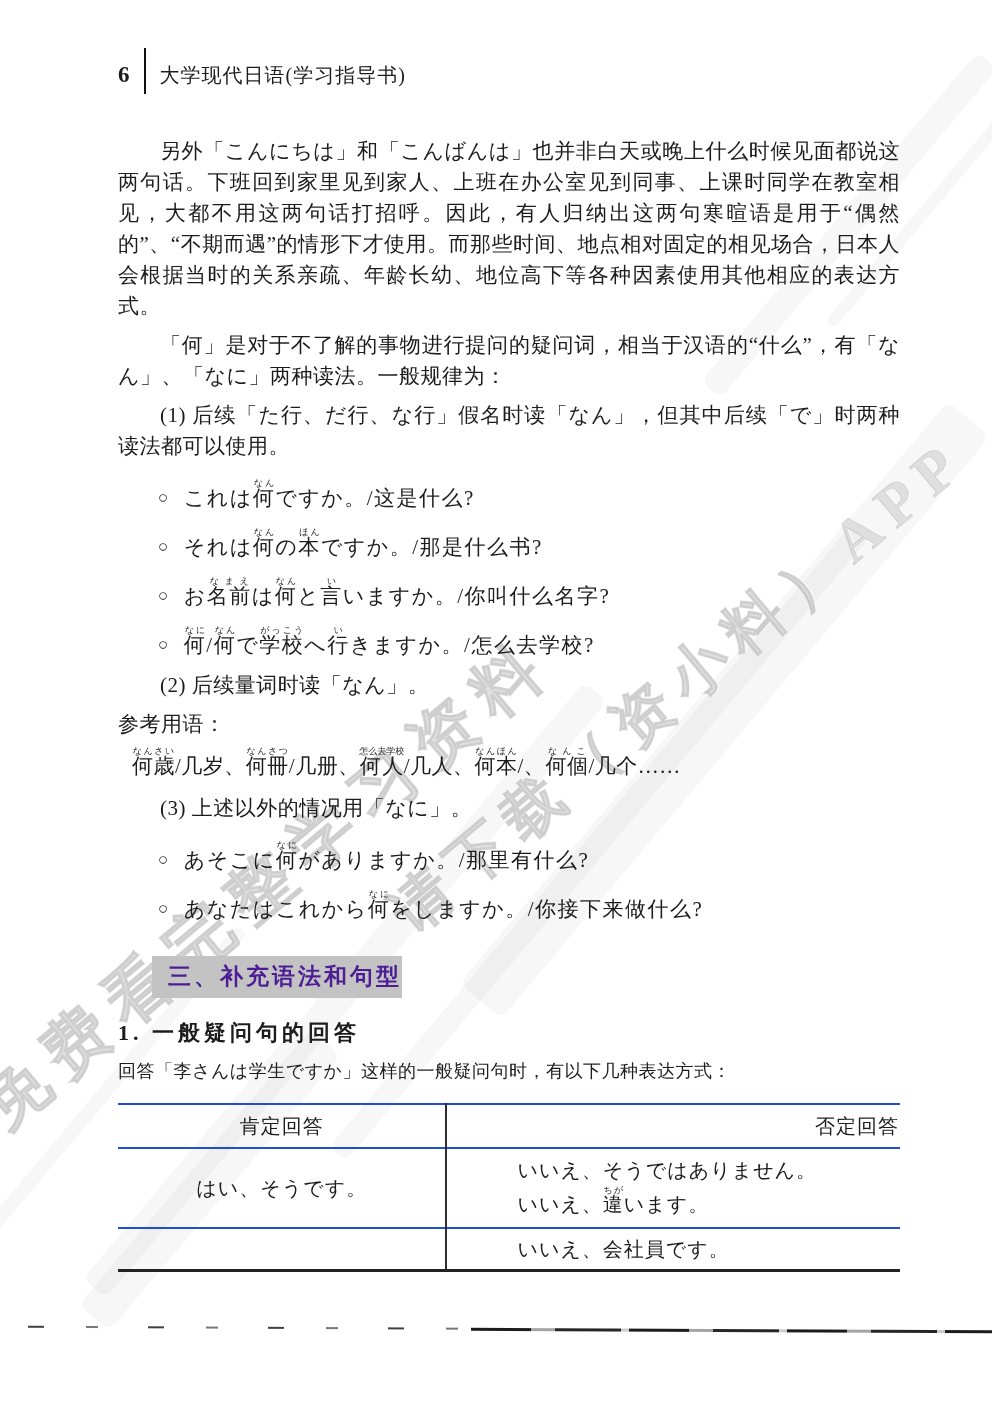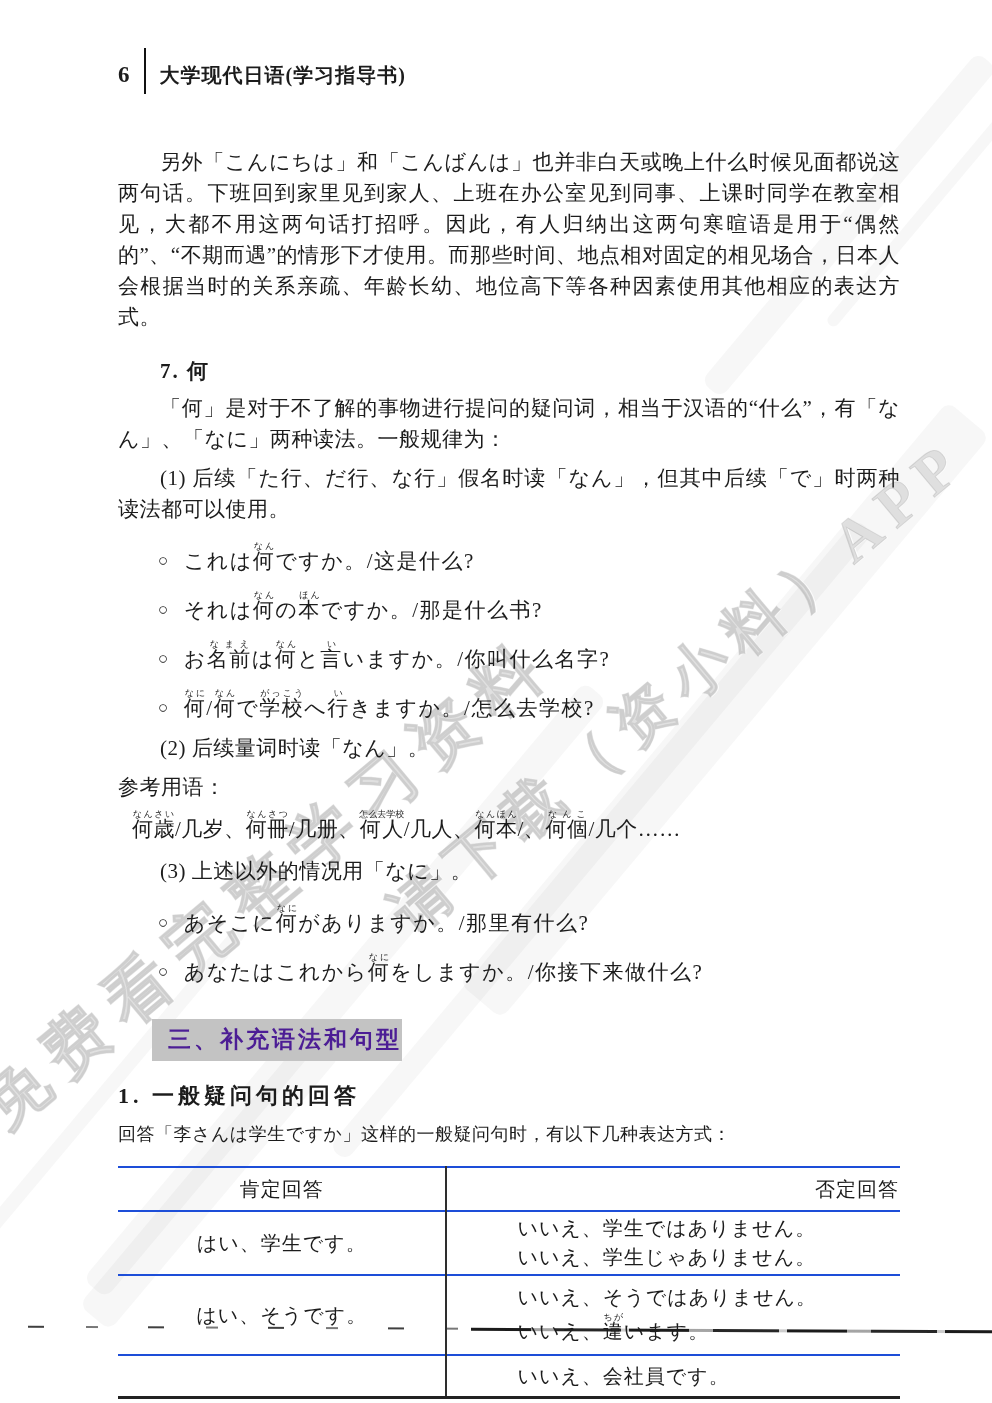--- a/index.html
+++ b/index.html
@@ -34,27 +34,27 @@
     pointer-events:none;
     z-index:0;
   }
   .watermark.wm1{left:-10px;top:1070px;font-size:66px;letter-spacing:14px;}
   .watermark.wm2{left:400px;top:880px;font-size:60px;letter-spacing:12px;}
   
   .content{position:relative;z-index:1;padding:56px 92px 0 118px;}
   .doc-header{display:flex;align-items:center;gap:14px;}
   .page-num{font-size:23px;font-weight:bold;}
   .header-rule{width:2px;height:46px;background:#111;margin-top:-8px;}
-  .doc-title{font-size:20px;font-weight:bold;letter-spacing:1px;}
+  .doc-title{font-size:20px;font-weight:normal;letter-spacing:1px;}
   p{margin:0;}
   .para{
     font-size:21px;line-height:31px;text-align:justify;
     text-indent:2em;letter-spacing:0.5px;
   }
-  .intro{margin-top:53px;}
+  .intro{margin-top:42px;}
   .s7-heading{font-size:21px;font-weight:bold;margin-top:24px;text-indent:2em;letter-spacing:2px;}
   .mt8{margin-top:8px;}
   .example{
     font-size:21px;letter-spacing:1.5px;line-height:26px;
     margin:16px 0 0 40px;display:flex;align-items:flex-end;gap:14px;
   }
   .example .marker{font-size:17px;line-height:26px;}
   ruby rt{font-size:9px;letter-spacing:0;color:#222;transform:translateY(2px);}
   .rule-line{font-size:21px;line-height:31px;text-indent:2em;margin-top:12px;letter-spacing:0.5px;}
   .ref-label{font-size:21px;line-height:31px;margin-top:8px;letter-spacing:0.5px;}
@@ -115,21 +115,20 @@
   <div class="content">
 
     <div class="doc-header">
       <span class="page-num">6</span>
       <span class="header-rule"></span>
       <span class="doc-title">大学现代日语(学习指导书)</span>
     </div>
 
     <p class="para intro">另外「こんにちは」和「こんばんは」也并非白天或晚上什么时候见面都说这两句话。下班回到家里见到家人、上班在办公室见到同事、上课时同学在教室相见，大都不用这两句话打招呼。因此，有人归纳出这两句寒暄语是用于“偶然的”、“不期而遇”的情形下才使用。而那些时间、地点相对固定的相见场合，日本人会根据当时的关系亲疏、年龄长幼、地位高下等各种因素使用其他相应的表达方式。</p>
 
-    <p class="s7-heading">7. 何</p>
     <p class="para mt8">「何」是对于不了解的事物进行提问的疑问词，相当于汉语的“什么”，有「なん」、「なに」两种读法。一般规律为：</p>
     <p class="para mt8">(1) 后续「た行、だ行、な行」假名时读「なん」，但其中后续「で」时两种读法都可以使用。</p>
 
     <p class="example">
       <span class="marker">○</span>
       <span class="rich">これは<ruby>何<rt>なん</rt></ruby>ですか。/这是什么?</span>
     </p>
     <p class="example">
       <span class="marker">○</span>
       <span class="rich">それは<ruby>何<rt>なん</rt></ruby>の<ruby>本<rt>ほん</rt></ruby>ですか。/那是什么书?</span>
@@ -162,27 +161,20 @@
     </div>
     <p class="sub1-heading">1. 一般疑问句的回答</p>
     <p class="sub1-intro">回答「李さんは学生ですか」这样的一般疑问句时，有以下几种表达方式：</p>
 
     <table class="answers">
       <tbody>
           <tr class="hdr">
         <th class="left-col">肯定回答</th>
         <th class="right-col">否定回答</th>
       </tr>
-      <tr class="r1">
-        <td class="left-col">はい、学生です。</td>
-        <td class="right-col">
-          <div class="line">いいえ、学生ではありません。</div>
-          <div class="line">いいえ、学生じゃありません。</div>
-        </td>
-      </tr>
       <tr class="r2">
         <td class="left-col">はい、そうです。</td>
         <td class="right-col">
           <div class="line">いいえ、そうではありません。</div>
           <div class="line with-ruby">いいえ、<ruby>違<rt>ちが</rt></ruby>います。</div>
         </td>
       </tr>
       <tr class="r3">
         <td class="left-col"></td>
         <td class="right-col">

